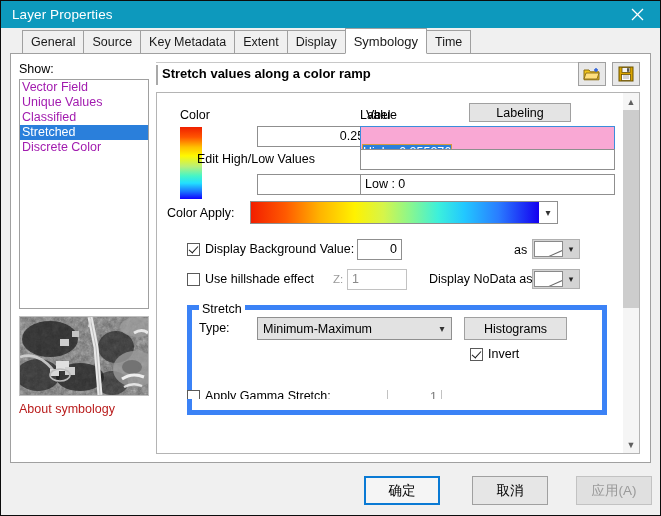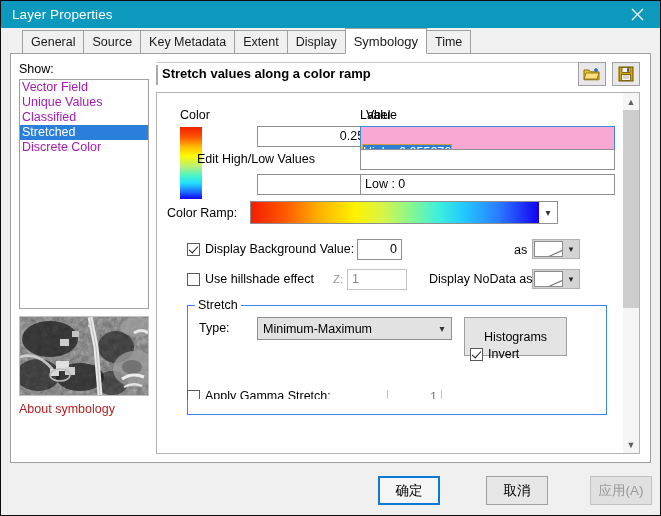--- a/index.html
+++ b/index.html
@@ -319,21 +319,21 @@
     background: #6a6a6a;
     transform: rotate(-24deg);
   }
   .nocolor-combo .cr {
     flex: 1 1 auto;
     display: flex; align-items: center; justify-content: center;
     font-size: 9px; color: #222;
   }
   .groupbox {
     position: absolute;
-    border: 1px solid #3b82f6;
+    border: 5px solid #3b82f6;
   }
   .group-title {
     position: absolute;
     top: -8px; left: 7px;
     background: #ffffff;
     font-size: 12.5px;
     padding: 0 3px;
     color: #000;
   }
   .clipped {
@@ -344,21 +344,21 @@
   
   .footer {
     flex: 0 0 auto;
     height: 52px;
     background: #f0f0f0;
     position: relative;
   }
   .fbtn {
     position: absolute;
     top: 13px;
-    width: 62px; height: 29px;
+    width: 76px; height: 29px;
     font-size: 13.5px;
     display: flex; align-items: center; justify-content: center;
     cursor: pointer;
     background: #e6e6e6;
     border: 1px solid #a0a0a0;
     color: #000;
   }
   .fbtn.primary {
     background: #f5f5f5;
     border: 2px solid #0a7ad4;
@@ -481,36 +481,37 @@
         </svg>
       </div>
     </div>
 
     <div class="scrollbox">
       <div class="scrollarea">
 
         <div class="lbl" style="left:23px; top:15px;">Color</div>
         <div class="lbl" style="left:155px; top:15px; width:85px; text-align:right;">Value</div>
         <div class="lbl" style="left:203px; top:15px;">Label</div>
+        <div class="btn" style="left:312px; top:10px; width:102px; height:19px;">Labeling</div>
 
         <div class="ramp-v"></div>
 
         <div class="txtbox right" style="left:100px; top:33px; width:140px;">0.255276</div>
         <div class="label-input" style="left:203px; top:33px; width:255px;">
           <span class="sel-text">High : 0.255276</span>
         </div>
 
         <div class="lbl" style="left:40px; top:59px;">Edit High/Low Values</div>
         <div class="chk checked" style="left:224px; top:58px;"></div>
         <div class="txtbox" style="left:203px; top:56px; width:255px;"></div>
 
         <div class="txtbox right" style="left:100px; top:81px; width:140px;">0</div>
         <div class="txtbox" style="left:203px; top:81px; width:255px;">Low : 0</div>
 
-        <div class="lbl" style="left:10px; top:113px;">Color Ramp:</div>
+        <div class="lbl" style="left:10px; top:113px;">Color Apply:</div>
         <div class="combo" style="left:93px; top:108px; width:308px;">
           <div class="swatchramp"></div>
           <div class="caret">▾</div>
         </div>
 
         <div class="chk checked" style="left:30px; top:150px;"></div>
         <div class="lbl" style="left:48px; top:149px;">Display Background Value:</div>
         <div class="txtbox right" style="left:200px; top:146px; width:45px;">0</div>
         <div class="lbl" style="left:357px; top:150px;">as</div>
         <div class="nocolor-combo" style="left:375px; top:146px;">
@@ -529,21 +530,21 @@
         </div>
 
         <div class="groupbox" style="left:30px; top:212px; width:420px; height:110px;">
           <div class="group-title">Stretch</div>
         </div>
         <div class="lbl" style="left:42px; top:228px;">Type:</div>
         <div class="combo gray" style="left:100px; top:224px; width:195px;">
           <div class="txt">Minimum-Maximum</div>
           <div class="caret">▾</div>
         </div>
-        <div class="btn" style="left:307px; top:224px; width:103px; height:39px;">Histograms</div>
+        <div class="btn" style="left:307px; top:224px; width:103px; height:23px;">Histograms</div>
         <div class="chk checked" style="left:313px; top:255px;"></div>
         <div class="lbl" style="left:331px; top:254px;">Invert</div>
 
         <div class="clipped" style="left:30px; top:297px; width:420px;">
           <div class="chk" style="left:0px; top:0px;"></div>
           <div class="lbl" style="left:18px; top:-1px;">Apply Gamma Stretch:</div>
           <div class="txtbox right" style="left:200px; top:-3px; width:55px; border-color:#c2c2c2; color:#7a7a7a;">1</div>
         </div>
 
       </div>

